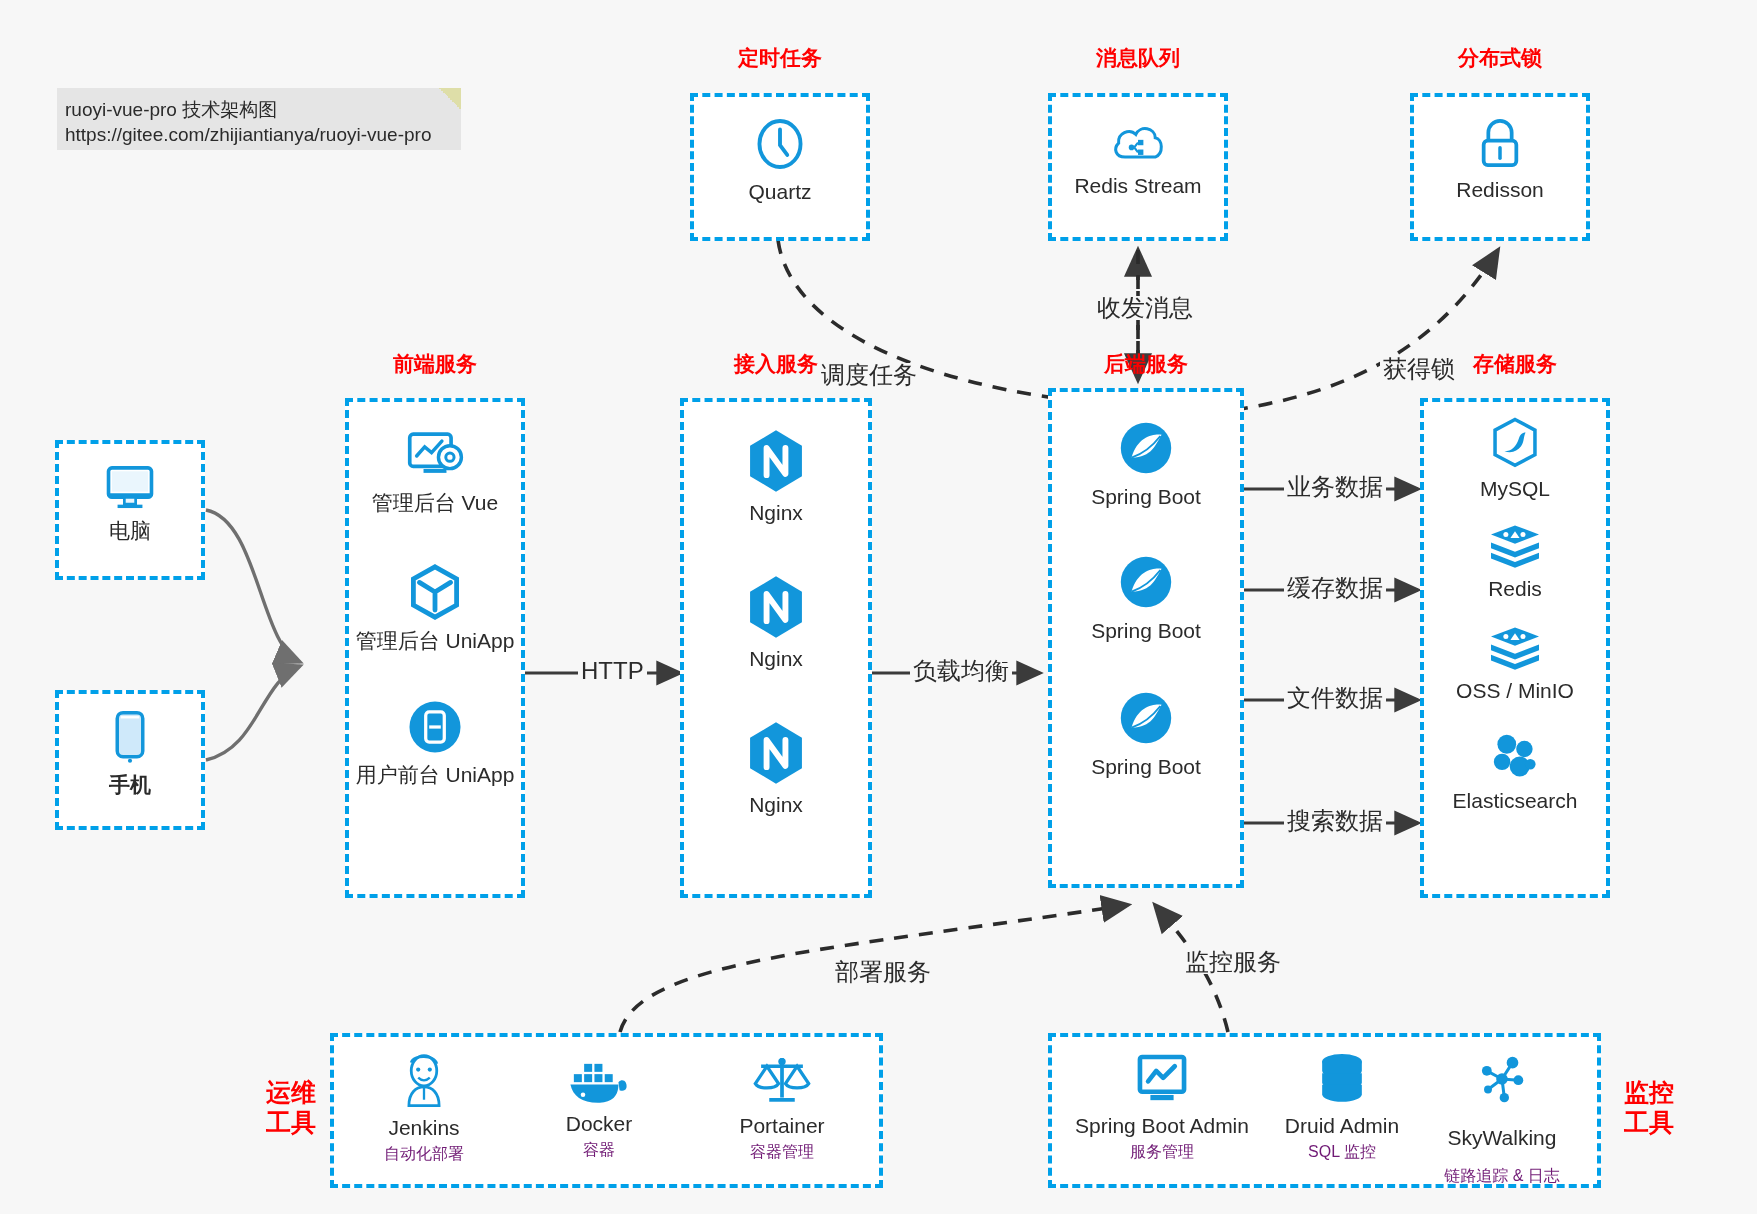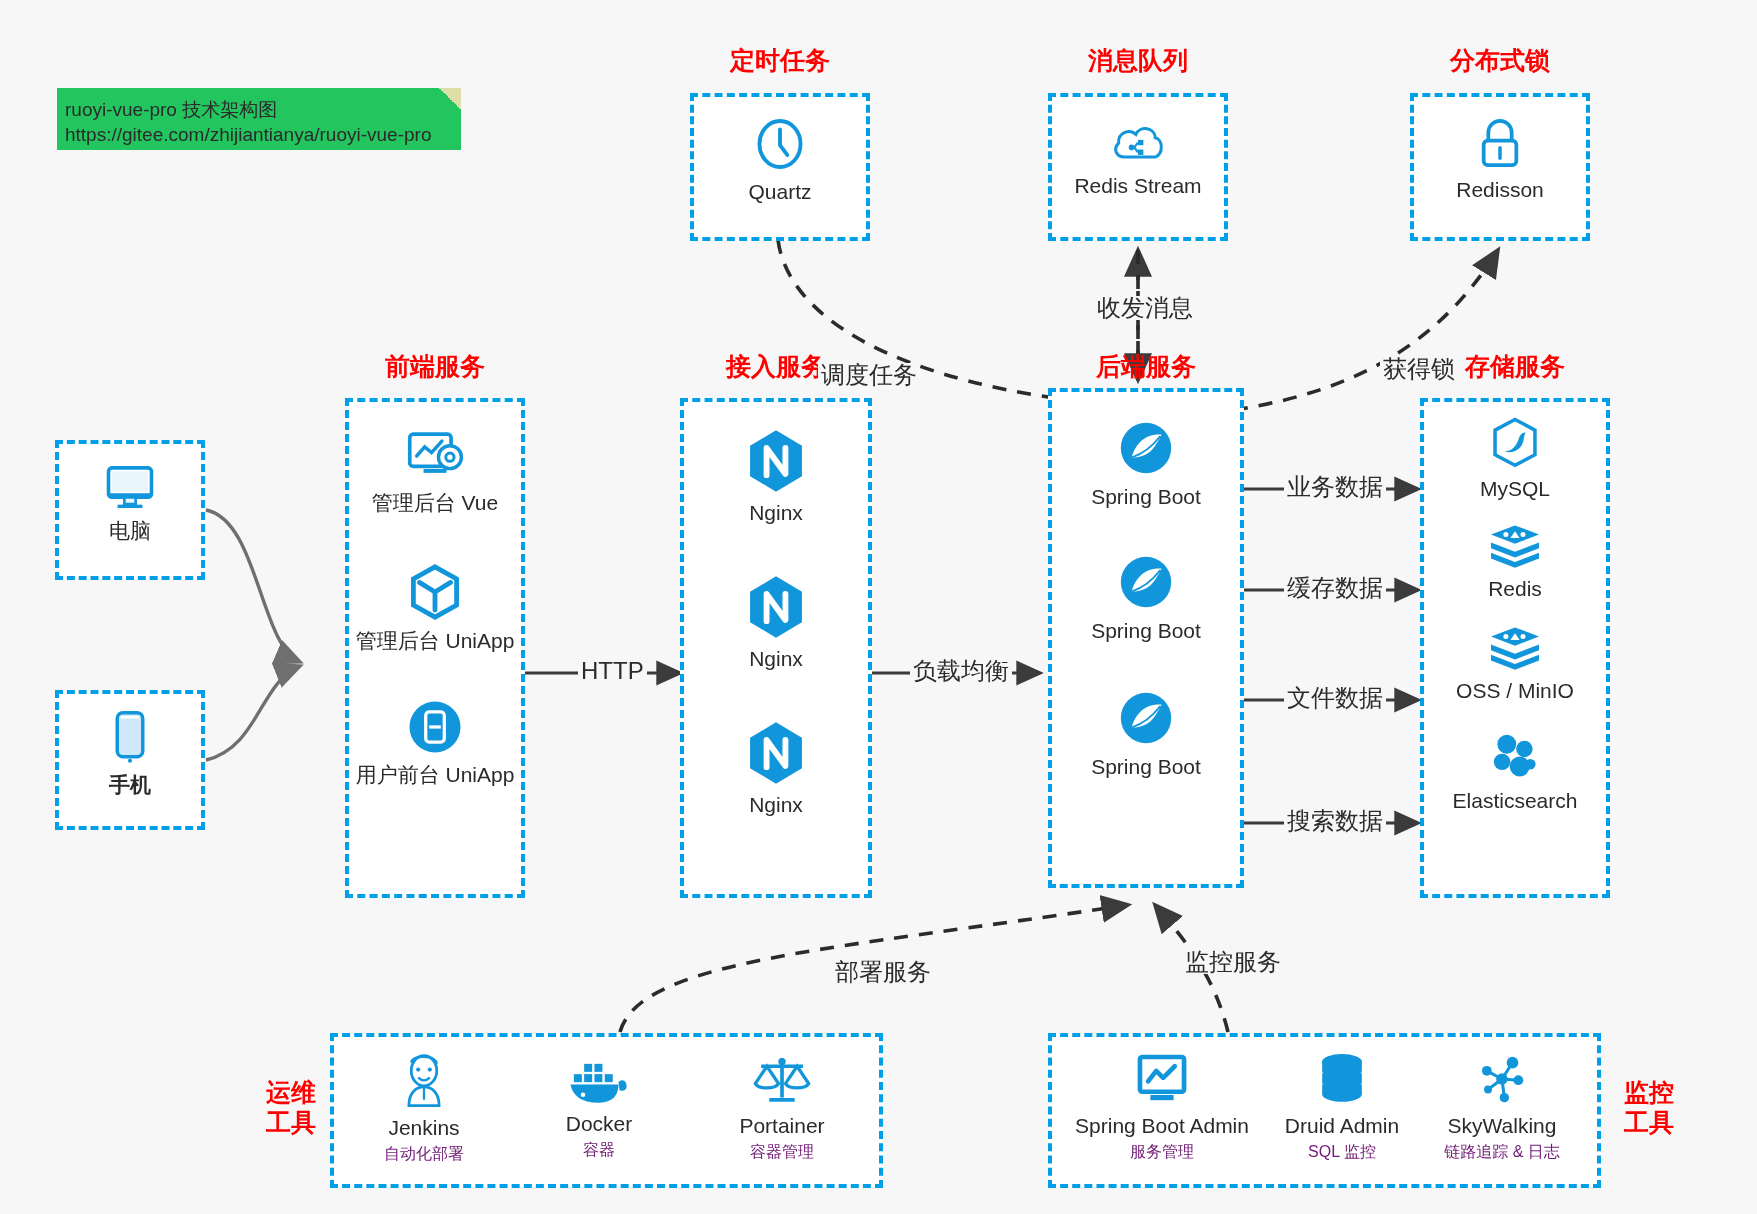--- a/index.html
+++ b/index.html
@@ -6,29 +6,29 @@
   body{
     width:1757px;height:1214px;
     background:#f7f7f7;
     font-family:"Liberation Sans","DejaVu Sans",sans-serif;
     position:relative;overflow:hidden;
   }
   #stage{position:absolute;left:0;top:0;width:1757px;height:1214px;}
   svg.wires{position:absolute;left:0;top:0;width:1757px;height:1214px;pointer-events:none;}
 
   .group{position:absolute;border:4px dashed #00a0e9;background:#ffffff;box-sizing:border-box;}
-  .grp-title{position:absolute;color:#ff0000;font-weight:bold;font-size:25px;text-align:center;white-space:nowrap;}
+  .grp-title{position:absolute;color:#ff0000;font-weight:bold;font-size:21px;text-align:center;white-space:nowrap;}
   .grp-title.side{font-size:25px;line-height:30px;}
 
   .node{position:absolute;display:flex;flex-direction:column;align-items:center;justify-content:flex-start;}
   .node .ico{display:flex;align-items:center;justify-content:center;}
   .node .lbl{font-size:21px;color:#2b2b2b;text-align:center;line-height:26px;white-space:nowrap;margin-top:6px;}
   .node .lbl2{font-size:16px;color:#701a75;text-align:center;line-height:26px;white-space:nowrap;}
 
-  .note{position:absolute;left:57px;top:88px;width:404px;height:62px;background:#22c55e;
+  .note{position:absolute;left:57px;top:88px;width:404px;height:62px;background:#e5e5e5;
         box-shadow:0 0 0 0 transparent;}
   .note .fold{position:absolute;right:0;top:0;width:22px;height:22px;
         background:linear-gradient(225deg,#dedea8 50%,transparent 50%);}
   .note .l1,.note .l2{position:absolute;left:8px;font-size:19px;color:#2b2b2b;white-space:nowrap;}
   .note .l1{top:9px;}
   .note .l2{top:36px;}
 
   .edge-label{position:absolute;background:#f7f7f7;font-size:24px;color:#2b2b2b;
               white-space:nowrap;padding:0 3px;line-height:24px;}
 </style>
@@ -369,21 +369,21 @@
         <svg width="54" height="56" viewBox="0 0 46 48">
           <ellipse cx="23" cy="9" rx="17" ry="6.5" fill="#1296db"></ellipse>
           <path d="M6 9 L6 17 C6 20.6 13.6 23.5 23 23.5 C32.4 23.5 40 20.6 40 17 L40 9" fill="#1296db"></path>
           <path d="M6 19 L6 27 C6 30.6 13.6 33.5 23 33.5 C32.4 33.5 40 30.6 40 27 L40 19" fill="#1296db"></path>
           <path d="M6 29 L6 37 C6 40.6 13.6 43.5 23 43.5 C32.4 43.5 40 40.6 40 37 L40 29" fill="#1296db"></path>
         </svg>
       </div>
       <div class="lbl">Druid Admin</div>
       <div class="lbl2">SQL 监控</div>
     </div>
-    <div class="node" style="left:350px;top:14px;width:200px;">
+    <div class="node" style="left:350px;top:14px;width:200px;gap:12px;">
       <div class="ico">
         <svg width="56" height="56" viewBox="0 0 48 48">
           <circle cx="24" cy="24" r="5" fill="#1296db"></circle>
           <circle cx="33" cy="10" r="5" fill="#1296db"></circle>
           <circle cx="11" cy="17" r="4.2" fill="#1296db"></circle>
           <circle cx="38" cy="25" r="4.2" fill="#1296db"></circle>
           <circle cx="12" cy="33" r="3.4" fill="#1296db"></circle>
           <circle cx="26" cy="40" r="4" fill="#1296db"></circle>
           <path d="M24 24 L33 10 M24 24 L11 17 M24 24 L38 25 M24 24 L12 33 M24 24 L26 40" stroke="#1296db" stroke-width="2.6"></path>
         </svg>

